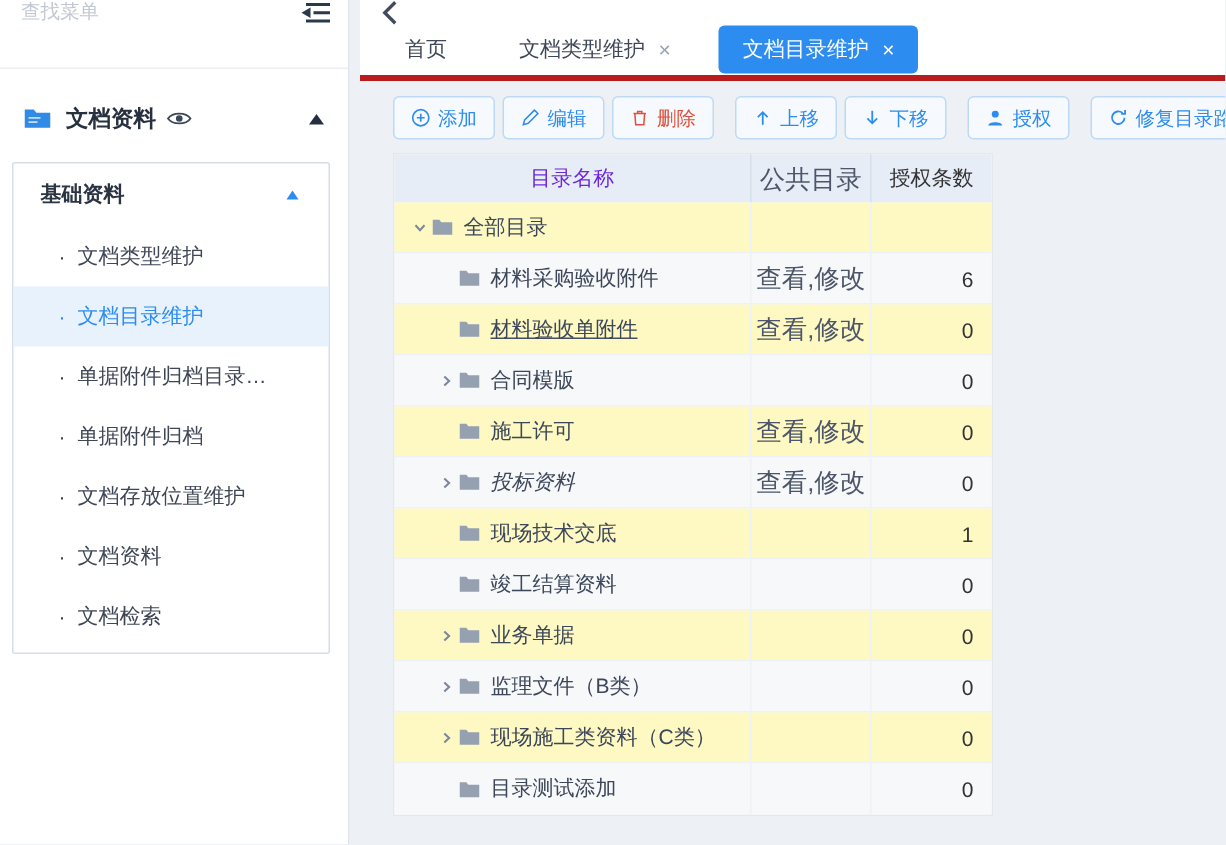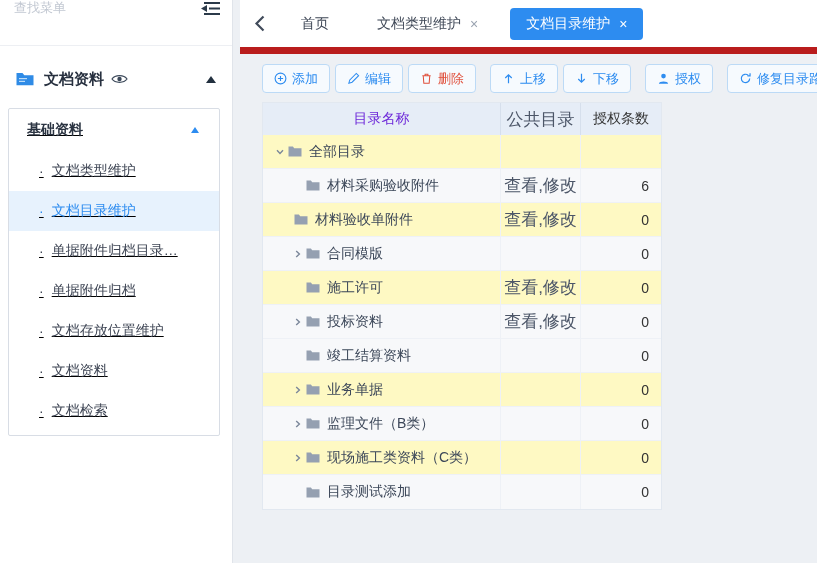--- a/index.html
+++ b/index.html
@@ -68,21 +68,20 @@
     border-right: 4px solid transparent;
     border-bottom: 6px solid var(--accent, #2d8cf0);
     margin-left: auto;
   }
   .menu-box {
     margin: 8px 12px 0 8px;
     border: 1px solid #d8dde5;
     border-radius: 2px;
     padding-bottom: 4px;
     background: #fff;
-    text-decoration: underline;
   }
   .group-header {
     height: 42px;
     display: flex;
     align-items: center;
     padding: 0 20px 0 18px;
     font-size: 14px;
     font-weight: bold;
     color: #2b3442;
     cursor: pointer;
@@ -105,23 +104,23 @@
   }
   
   .main {
     position: absolute;
     left: 240px; right: 0; top: 0; bottom: 0;
   }
   .tabbar {
     height: 54px;
     background: #fff;
     display: flex;
-    align-items: center;
     padding: 0 10px 0 14px;
-    border-bottom: 7px solid #b91c1c;
+    border-bottom: 4px solid #b91c1c;
+    flex-direction: column;
   }
   .back-chevron { display: flex; align-items: center; margin-right: 20px; cursor: pointer; }
   .tabs { display: flex; align-items: center; }
   .tab {
     display: flex;
     align-items: center;
     height: 32px;
     padding: 0 16px;
     margin-right: 16px;
     font-size: 14px;
@@ -390,21 +389,21 @@
                   <svg width="14" height="11" viewBox="0 0 14 11">
                     <path d="M0.5 0.5 h4.4 l1.3 1.7 h7.3 v8.3 H0.5 z" fill="#95a0b1"></path>
                   </svg>
                 </span>
                 <span class="rname">材料采购验收附件</span>
               </div>
               <div class="cell c-public">查看,修改</div>
               <div class="cell c-count">6</div>
             </div>
             <div class="trow">
-              <div class="cell c-name" style="padding-left: 14px;">
+              <div class="cell c-name" style="padding-left: 26px; text-decoration: underline;">
                 <span class="caret"></span>
                 <span class="folder">
                   <svg width="14" height="11" viewBox="0 0 14 11">
                     <path d="M0.5 0.5 h4.4 l1.3 1.7 h7.3 v8.3 H0.5 z" fill="#95a0b1"></path>
                   </svg>
                 </span>
                 <span class="rname">材料验收单附件</span>
               </div>
               <div class="cell c-public">查看,修改</div>
               <div class="cell c-count">0</div>
@@ -433,35 +432,48 @@
                   <svg width="14" height="11" viewBox="0 0 14 11">
                     <path d="M0.5 0.5 h4.4 l1.3 1.7 h7.3 v8.3 H0.5 z" fill="#95a0b1"></path>
                   </svg>
                 </span>
                 <span class="rname">施工许可</span>
               </div>
               <div class="cell c-public">查看,修改</div>
               <div class="cell c-count">0</div>
             </div>
             <div class="trow striped">
-              <div class="cell c-name" style="padding-left: 26px;">
+              <div class="cell c-name" style="padding-left: 26px; font-style: italic;">
                 <span class="caret">
                   <svg width="10" height="10" viewBox="0 0 10 10">
                     <path d="M3.2 2 L6.4 5 L3.2 8" fill="none" stroke="#7b879a" stroke-width="1.4"></path>
                   </svg>
                 </span>
                 <span class="folder">
                   <svg width="14" height="11" viewBox="0 0 14 11">
                     <path d="M0.5 0.5 h4.4 l1.3 1.7 h7.3 v8.3 H0.5 z" fill="#95a0b1"></path>
                   </svg>
                 </span>
                 <span class="rname">投标资料</span>
               </div>
               <div class="cell c-public">查看,修改</div>
               <div class="cell c-count">0</div>
+            </div>
+            <div class="trow">
+              <div class="cell c-name" style="padding-left: 26px;">
+                <span class="caret"></span>
+                <span class="folder">
+                  <svg width="14" height="11" viewBox="0 0 14 11">
+                    <path d="M0.5 0.5 h4.4 l1.3 1.7 h7.3 v8.3 H0.5 z" fill="#95a0b1"></path>
+                  </svg>
+                </span>
+                <span class="rname">现场技术交底</span>
+              </div>
+              <div class="cell c-public"></div>
+              <div class="cell c-count">1</div>
             </div>
             <div class="trow striped">
               <div class="cell c-name" style="padding-left: 26px;">
                 <span class="caret"></span>
                 <span class="folder">
                   <svg width="14" height="11" viewBox="0 0 14 11">
                     <path d="M0.5 0.5 h4.4 l1.3 1.7 h7.3 v8.3 H0.5 z" fill="#95a0b1"></path>
                   </svg>
                 </span>
                 <span class="rname">竣工结算资料</span>

